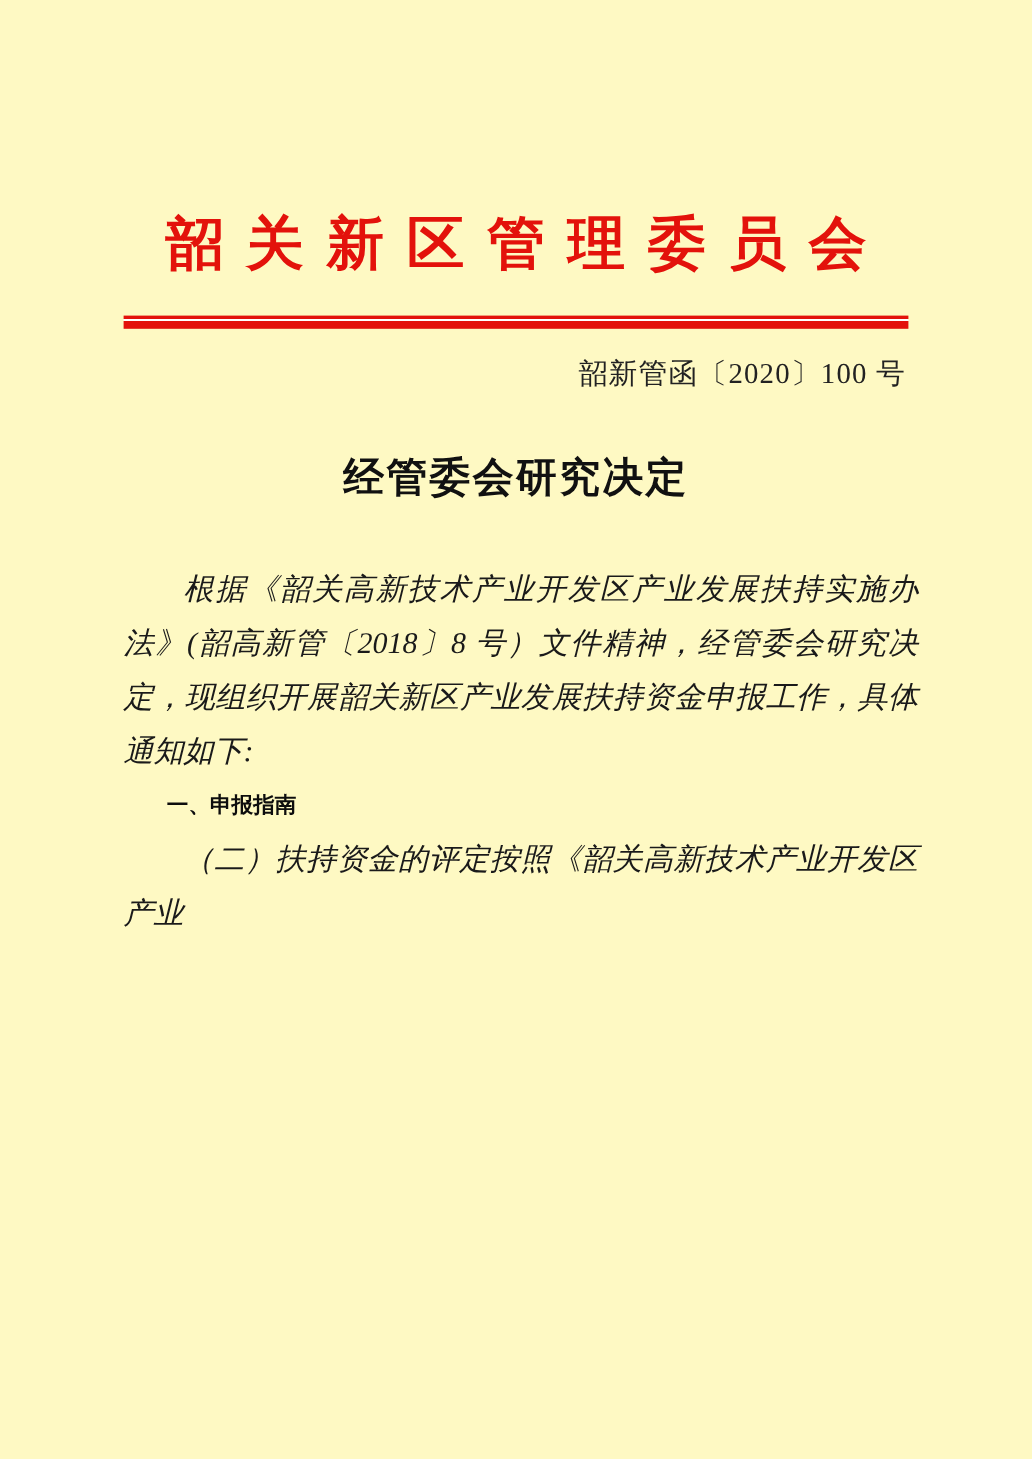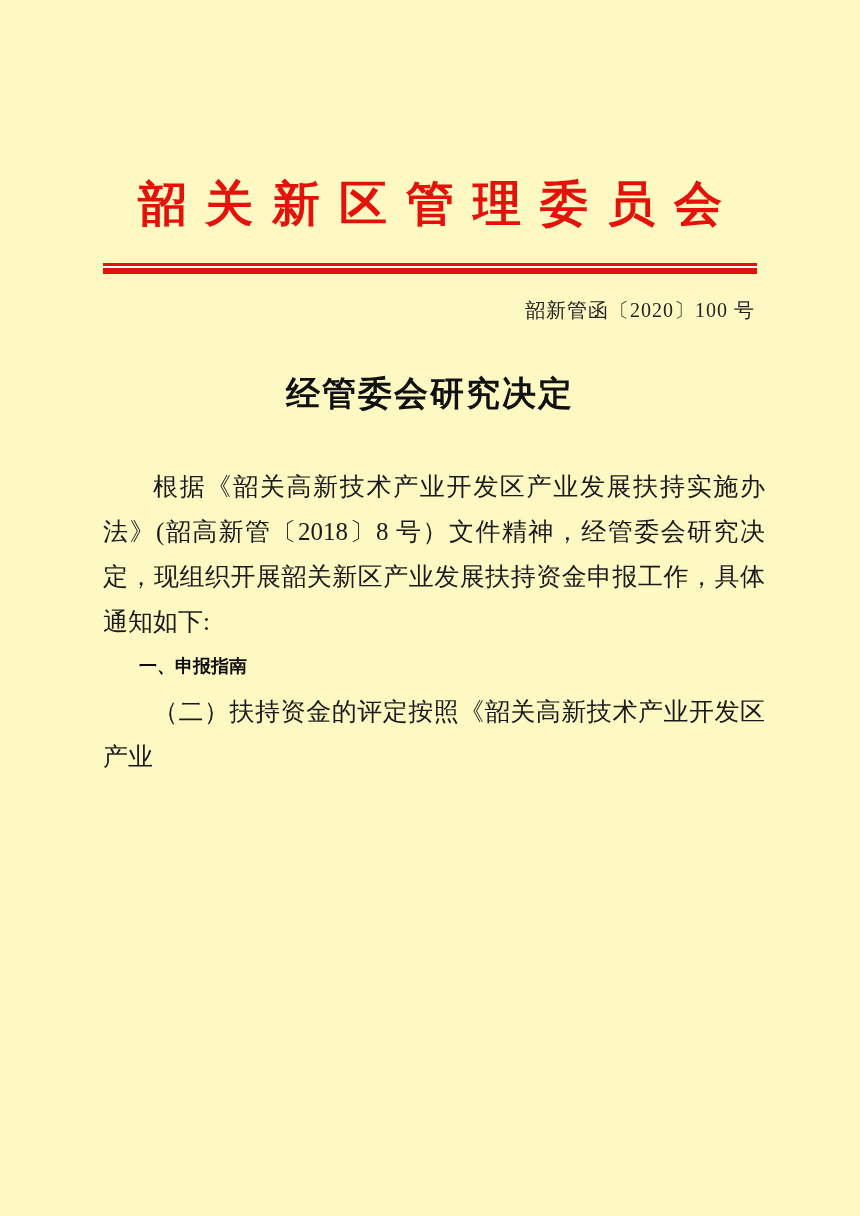--- a/index.html
+++ b/index.html
@@ -35,21 +35,21 @@
     background: linear-gradient(
       to bottom,
       var(--accent) 0px, var(--accent) 3px,
       #ffffff 3px, #ffffff 4.5px,
       var(--accent) 4.5px, var(--accent) 11px
     );
   }
   .doc-number {
     margin: 24px 105px 0 0;
     text-align: right;
-    font-size: 20px;
+    font-size: 24px;
     line-height: 1.2;
     letter-spacing: 1px;
     color: #222222;
   }
   
   .doc-title {
     margin-top: 46px;
     text-align: center;
     font-weight: bold;
     font-size: 34px;
@@ -60,21 +60,21 @@
   
   .doc-body {
     margin: 44px 95px 0 103px; 
     font-size: 25px;
     line-height: 45px;
     text-align: justify;
     color: #1a1a1a;
   }
   .doc-body p { margin: 0; }
   .salutation { text-indent: 0; }
-  .para { text-indent: 2em; }
+  .para { text-indent: 2em; font-style: italic; }
   .heading {
     text-indent: 2em;
     font-family: Liberation Serif, serif;
     font-weight: bold;
     font-size: 18px;
     color: #0d0d0d;
   }
 </style>
 </head>
 <body>

